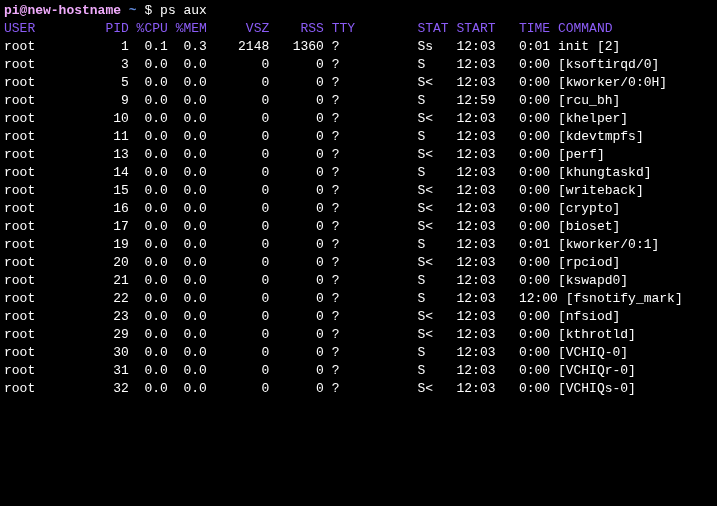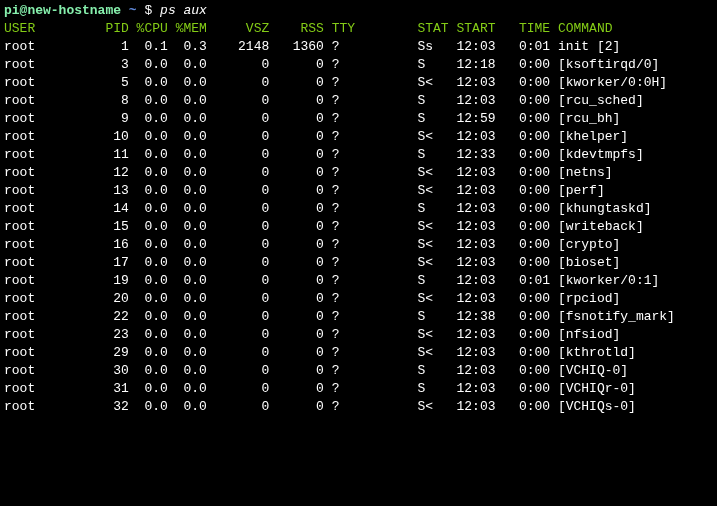--- a/index.html
+++ b/index.html
@@ -15,36 +15,35 @@
       line-height: 18px;
       padding: 2px 4px;
       width: 717px;
       height: 506px;
       overflow: hidden;
     }
     .prompt-line {
       margin-bottom: 0;
     }
     .prompt-user {
-      color: #86efac;
+      color: #f0abfc;
       font-weight: bold;
     }
     .prompt-tilde {
       color: #5f87d7;
       font-weight: bold;
     }
     .prompt-dollar {
       color: #fff;
     }
     .command {
       color: #fff;
-      font-style: italic;
     }
     .header-row {
-      color: #84cc16;
+      color: #8b5cf6;
       white-space: pre;
     }
     .row {
       color: #fff;
       white-space: pre;
     }
   </style>
 </head>
 <body>
 
@@ -52,33 +51,32 @@
   <span class="prompt-user">pi@new-hostname</span>
   <span class="prompt-tilde"> </span><span class="prompt-tilde">~</span>
   <span class="prompt-dollar">$</span>
   <span class="command">ps aux</span>
 </div>
 
 <div class="header-row">USER         PID %CPU %MEM     VSZ    RSS TTY        STAT START   TIME COMMAND</div>
 
 <div id="rows-container">
     <div class="row">root           1  0.1  0.3    2148   1360 ?          Ss   12:03   0:01 init [2]</div>
-    <div class="row">root           3  0.0  0.0       0      0 ?          S    12:18   0:00 [ksoftirqd/0]</div>
+    <div class="row">root           3  0.0  0.0       0      0 ?          S    12:03   0:00 [ksoftirqd/0]</div>
     <div class="row">root           5  0.0  0.0       0      0 ?          S&lt;   12:03   0:00 [kworker/0:0H]</div>
-    <div class="row">root           8  0.0  0.0       0      0 ?          S    12:03   0:00 [rcu_sched]</div>
     <div class="row">root           9  0.0  0.0       0      0 ?          S    12:59   0:00 [rcu_bh]</div>
     <div class="row">root          10  0.0  0.0       0      0 ?          S&lt;   12:03   0:00 [khelper]</div>
-    <div class="row">root          11  0.0  0.0       0      0 ?          S    12:33   0:00 [kdevtmpfs]</div>
-    <div class="row">root          12  0.0  0.0       0      0 ?          S&lt;   12:03   0:00 [netns]</div>
+    <div class="row">root          11  0.0  0.0       0      0 ?          S    12:03   0:00 [kdevtmpfs]</div>
     <div class="row">root          13  0.0  0.0       0      0 ?          S&lt;   12:03   0:00 [perf]</div>
     <div class="row">root          14  0.0  0.0       0      0 ?          S    12:03   0:00 [khungtaskd]</div>
     <div class="row">root          15  0.0  0.0       0      0 ?          S&lt;   12:03   0:00 [writeback]</div>
     <div class="row">root          16  0.0  0.0       0      0 ?          S&lt;   12:03   0:00 [crypto]</div>
     <div class="row">root          17  0.0  0.0       0      0 ?          S&lt;   12:03   0:00 [bioset]</div>
     <div class="row">root          19  0.0  0.0       0      0 ?          S    12:03   0:01 [kworker/0:1]</div>
     <div class="row">root          20  0.0  0.0       0      0 ?          S&lt;   12:03   0:00 [rpciod]</div>
-    <div class="row">root          22  0.0  0.0       0      0 ?          S    12:38   0:00 [fsnotify_mark]</div>
+    <div class="row">root          21  0.0  0.0       0      0 ?          S    12:03   0:00 [kswapd0]</div>
+    <div class="row">root          22  0.0  0.0       0      0 ?          S    12:03   12:00 [fsnotify_mark]</div>
     <div class="row">root          23  0.0  0.0       0      0 ?          S&lt;   12:03   0:00 [nfsiod]</div>
     <div class="row">root          29  0.0  0.0       0      0 ?          S&lt;   12:03   0:00 [kthrotld]</div>
     <div class="row">root          30  0.0  0.0       0      0 ?          S    12:03   0:00 [VCHIQ-0]</div>
     <div class="row">root          31  0.0  0.0       0      0 ?          S    12:03   0:00 [VCHIQr-0]</div>
     <div class="row">root          32  0.0  0.0       0      0 ?          S&lt;   12:03   0:00 [VCHIQs-0]</div>
   </div>
 
 </body></html>

